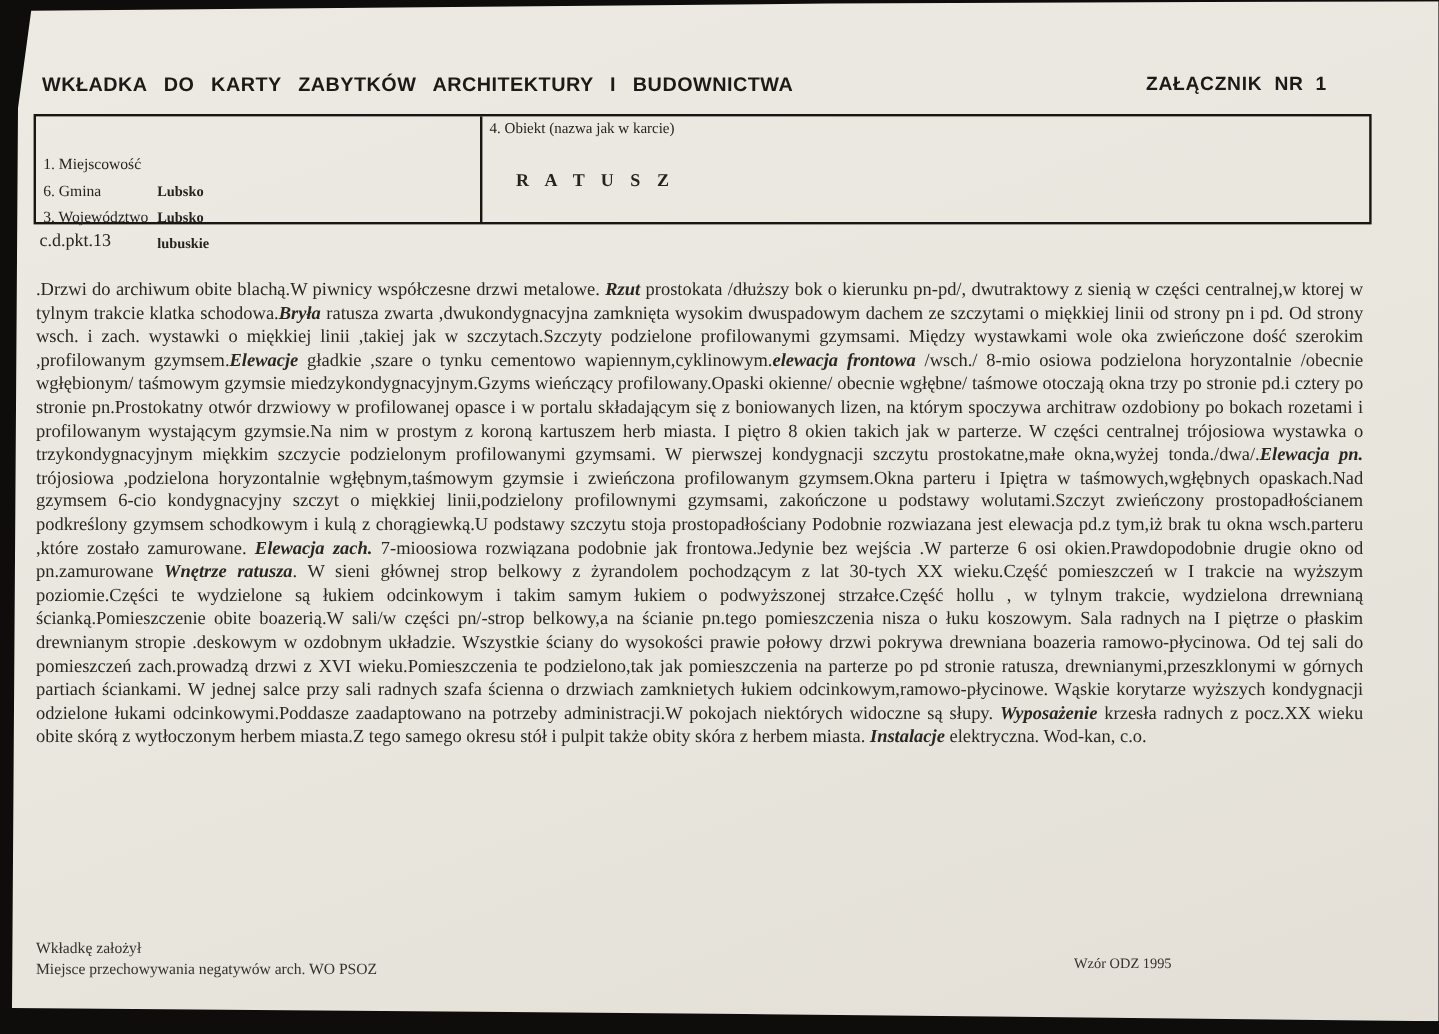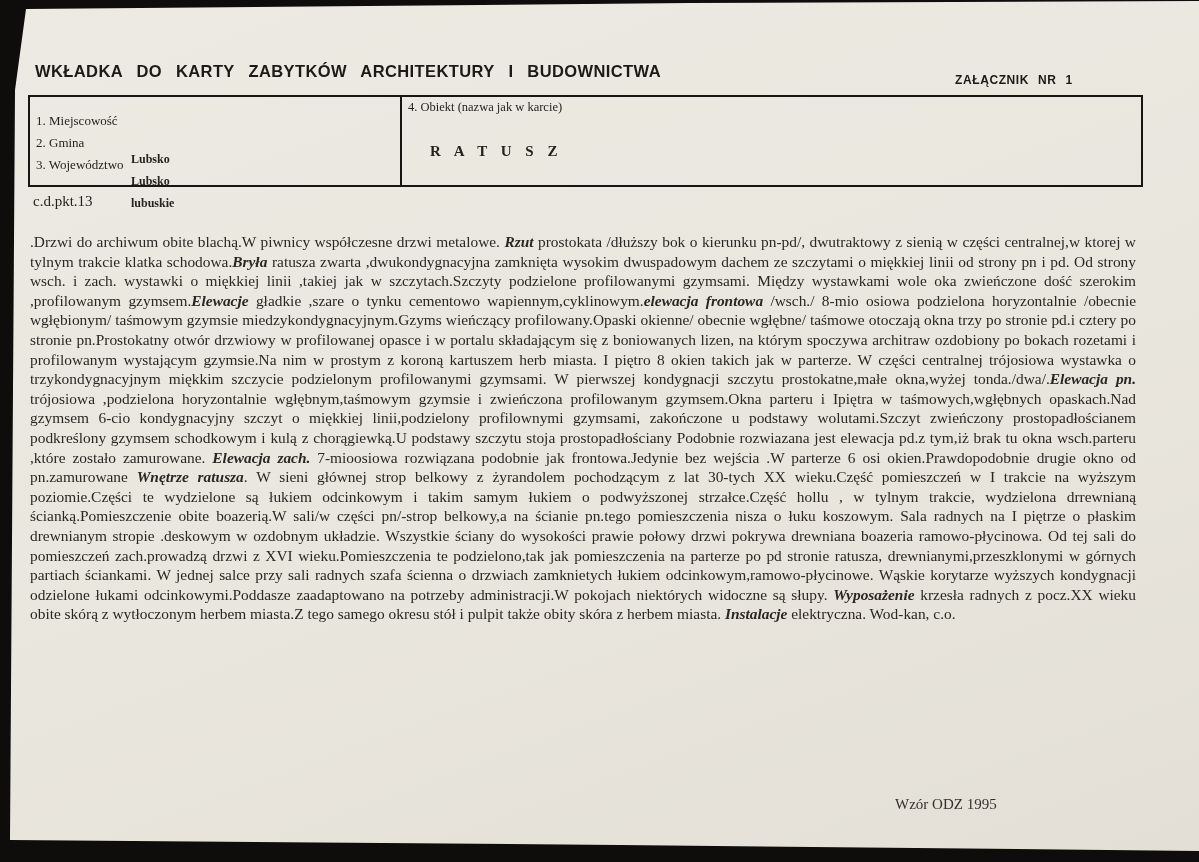--- a/index.html
+++ b/index.html
@@ -5,74 +5,78 @@
   html,body{margin:0;padding:0;background:#141210;}
   .stage{position:relative;width:1199px;height:862px;background:#0e0d0b;overflow:hidden;
          font-family:"Liberation Serif", serif;}
   .paper{position:absolute;left:0;top:0;width:1199px;height:862px;
          background:linear-gradient(160deg,#edeae3 0%,#e9e6de 55%,#e3dfd6 100%);
          clip-path:polygon(26px 9px, 690px 3px, 1199px 1px, 1199px 851px, 620px 845px, 10px 840px, 15px 90px);
          color:#26231f;}
   .hdr-title{position:absolute;left:35px;top:62px;font-family:"Liberation Sans",sans-serif;
              font-weight:bold;font-size:16.5px;letter-spacing:.4px;word-spacing:9px;color:#1c1a17;}
   .hdr-annex{position:absolute;left:955px;top:62px;font-family:"Liberation Sans",sans-serif;
-             font-weight:bold;font-size:12px;letter-spacing:.6px;word-spacing:5px;color:#1c1a17;margin-top:11px;}
+             font-weight:bold;font-size:16px;letter-spacing:.6px;word-spacing:5px;color:#1c1a17;}
   .formtable{position:absolute;left:28px;top:95px;width:1111px;height:88px;
              border:2px solid #181613;display:flex;}
   .cell{position:relative;border-right:2px solid #181613;box-sizing:border-box;}
   .cell:last-child{border-right:none;}
   .c1{width:372px;}
   .c2{width:374px;border-radius:29px;}
   .c3{flex:1;}
   .fldrow{position:absolute;left:6px;font-size:13px;white-space:nowrap;}
   .fldrow b{font-size:12px;font-weight:bold;margin-top:39px;}
-  .lab{display:inline-block;}
+  .lab{display:inline-block;margin-top:16px;}
   .c1 .r1{top:16px;} .c1 .r2{top:38px;} .c1 .r3{top:60px;}
   .c1 .v{position:absolute;left:95px;}
   .smallcap{position:absolute;left:6px;top:3px;font-size:12.5px;white-space:nowrap;}
   .bigval{position:absolute;font-weight:bold;font-size:15px;letter-spacing:5px;}
   .c2 .bigval{left:28px;top:46px;}
   .c3 .bigval{left:48px;top:54px;letter-spacing:3px;}
   .secref{position:absolute;left:33px;top:193px;font-size:15px;}
   .bodytext{position:absolute;left:30px;top:232px;width:1106px;
             font-size:15.4px;line-height:19.6px;text-align:justify;color:#2a2723;}
   .bodytext .bi{font-weight:bold;font-style:italic;margin-top:32px;}
   .footer-left{position:absolute;left:30px;top:781px;font-size:13px;line-height:18px;color:#35312c;}
-  .footer-right{position:absolute;left:895px;top:796px;font-size:15px;color:#35312c;text-align:right;}
+  .footer-right{position:absolute;left:895px;top:796px;font-size:12px;color:#35312c;text-align:right;}
 </style>
 </head>
 <body>
 
 <div class="stage">
   <div class="paper">
 
     <div class="hdr-title">WKŁADKA DO KARTY ZABYTKÓW ARCHITEKTURY I BUDOWNICTWA</div>
     <div class="hdr-annex">ZAŁĄCZNIK NR 1</div>
 
     <div class="formtable">
       <div class="cell c1">
         <div class="fldrow r1">
           <span class="lab">1. Miejscowość</span>
           <b class="v">Lubsko</b>
         </div>
         <div class="fldrow r2">
-          <span class="lab">2. Gmina</span>
+          <span class="lab">6. Gmina</span>
           <b class="v">Lubsko</b>
         </div>
         <div class="fldrow r3">
           <span class="lab">3. Województwo</span>
           <b class="v">lubuskie</b>
         </div>
       </div>
       <div class="cell c2">
         <div class="smallcap">4.  Obiekt (nazwa jak w karcie)</div>
         <div class="bigval">R A T U S Z</div>
       </div>
     </div>
 
     <div class="secref">c.d.pkt.13</div>
 
     <div class="bodytext"><span>.Drzwi do archiwum obite blachą.W piwnicy współczesne drzwi metalowe. </span><span class="bi">Rzut</span><span> prostokata /dłuższy bok o kierunku pn-pd/, dwutraktowy z sienią w części centralnej,w ktorej w tylnym trakcie klatka schodowa.</span><span class="bi">Bryła</span><span> ratusza zwarta ,dwukondygnacyjna zamknięta wysokim dwuspadowym dachem ze szczytami o miękkiej linii od strony pn i pd. Od strony wsch. i zach. wystawki o miękkiej linii ,takiej jak w szczytach.Szczyty podzielone profilowanymi gzymsami. Między wystawkami wole oka zwieńczone dość szerokim ,profilowanym gzymsem.</span><span class="bi">Elewacje</span><span> gładkie ,szare o tynku cementowo wapiennym,cyklinowym.</span><span class="bi">elewacja frontowa</span><span> /wsch./ 8-mio osiowa podzielona horyzontalnie /obecnie wgłębionym/ taśmowym gzymsie miedzykondygnacyjnym.Gzyms wieńczący profilowany.Opaski okienne/ obecnie wgłębne/ taśmowe otoczają okna trzy po stronie pd.i  cztery po stronie pn.Prostokatny otwór  drzwiowy w profilowanej opasce i w portalu składającym się z boniowanych lizen, na którym spoczywa architraw ozdobiony po bokach rozetami i profilowanym wystającym gzymsie.Na nim w prostym z koroną kartuszem herb miasta. I piętro 8  okien takich jak w parterze. W części centralnej trójosiowa wystawka o trzykondygnacyjnym miękkim szczycie podzielonym profilowanymi gzymsami. W pierwszej kondygnacji szczytu prostokatne,małe okna,wyżej tonda./dwa/.</span><span class="bi">Elewacja pn.</span><span> trójosiowa ,podzielona horyzontalnie wgłębnym,taśmowym gzymsie i zwieńczona profilowanym gzymsem.Okna parteru i Ipiętra w taśmowych,wgłębnych opaskach.Nad gzymsem 6-cio kondygnacyjny szczyt o miękkiej linii,podzielony profilownymi gzymsami, zakończone u podstawy wolutami.Szczyt zwieńczony prostopadłościanem podkreślony gzymsem schodkowym i kulą z chorągiewką.U podstawy szczytu stoja prostopadłościany Podobnie rozwiazana jest elewacja pd.z tym,iż brak tu okna wsch.parteru ,które zostało zamurowane. </span><span class="bi">Elewacja zach.</span><span> 7-mioosiowa rozwiązana podobnie jak frontowa.Jedynie bez wejścia .W parterze 6 osi okien.Prawdopodobnie drugie okno od pn.zamurowane </span><span class="bi">Wnętrze ratusza</span><span>. W sieni głównej strop belkowy z żyrandolem pochodzącym z lat 30-tych XX wieku.Część pomieszczeń w I trakcie na wyższym poziomie.Części te wydzielone są łukiem odcinkowym i  takim samym łukiem o podwyższonej strzałce.Część hollu , w tylnym trakcie, wydzielona drrewnianą ścianką.Pomieszczenie obite boazerią.W sali/w części pn/-strop belkowy,a na ścianie pn.tego pomieszczenia nisza o łuku koszowym. Sala radnych na I piętrze  o płaskim drewnianym stropie .deskowym w ozdobnym układzie. Wszystkie ściany do wysokości prawie połowy drzwi pokrywa drewniana boazeria ramowo-płycinowa. Od tej sali do pomieszczeń zach.prowadzą drzwi z XVI wieku.Pomieszczenia te podzielono,tak jak pomieszczenia na parterze po pd stronie ratusza, drewnianymi,przeszklonymi w górnych partiach ściankami. W jednej salce przy sali radnych szafa ścienna o drzwiach zamknietych łukiem odcinkowym,ramowo-płycinowe. Wąskie korytarze wyższych kondygnacji odzielone łukami odcinkowymi.Poddasze zaadaptowano na potrzeby administracji.W pokojach niektórych widoczne są słupy. </span><span class="bi">Wyposażenie</span><span> krzesła radnych z pocz.XX wieku obite skórą z wytłoczonym herbem miasta.Z tego samego okresu stół i  pulpit także obity skóra z herbem miasta. </span><span class="bi">Instalacje</span><span>  elektryczna. Wod-kan, c.o.</span></div>
 
+    <div class="footer-left">
+      <div>Wkładkę założył</div>
+      <div>Miejsce przechowywania  negatywów      arch. WO PSOZ</div>
+    </div>
     <div class="footer-right">Wzór ODZ 1995</div>
 
   </div>
 </div>
 
 </body></html>

